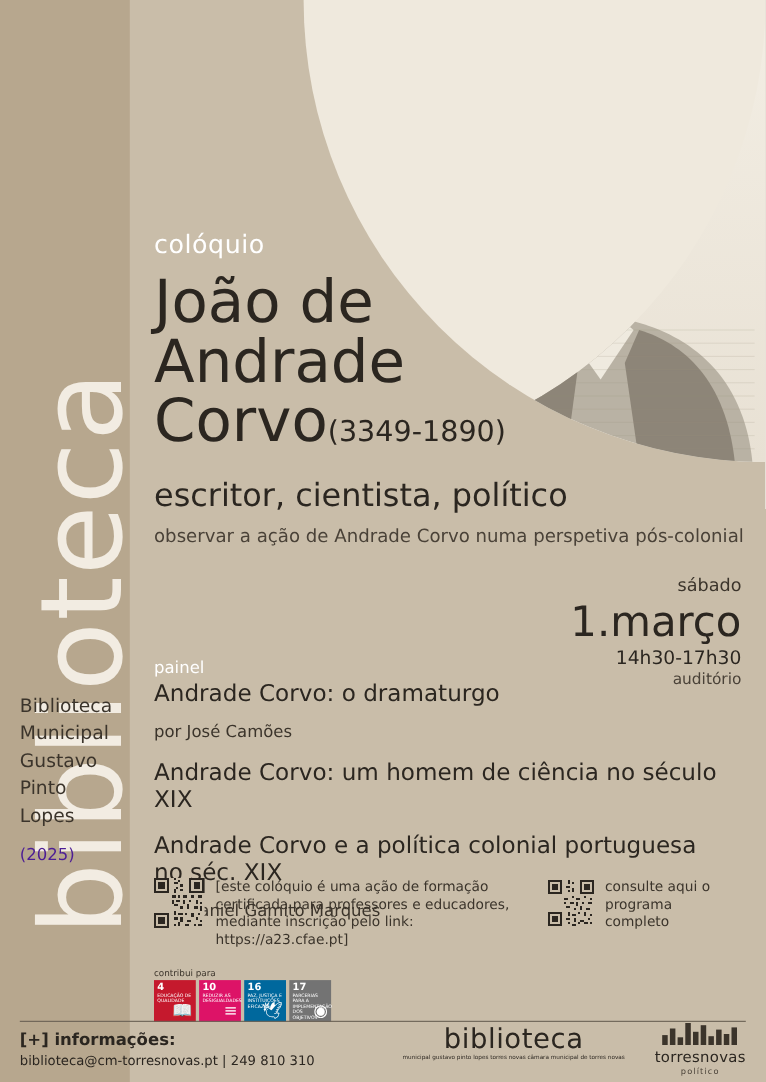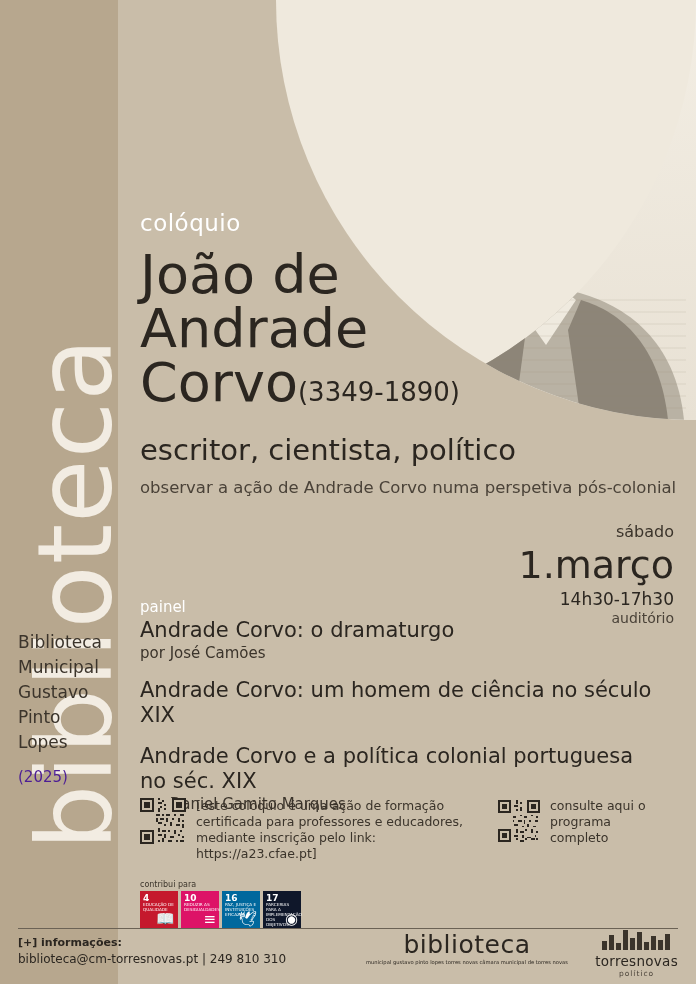--- a/index.html
+++ b/index.html
@@ -149,21 +149,21 @@
   .talk-title {
     font-size: 21px;
     color: #2b2620;
     font-family: "DejaVu Sans", sans-serif;
     line-height: 25px;
   }
   .talk-author {
     font-size: 15px;
     color: #3b342b;
     font-family: "DejaVu Sans", sans-serif;
-    margin-top: 1px;
+    margin-top: 13px;
   }
   
   .qr-row {
     position: absolute;
     left: 0;
     top: 798px;
     width: 520px;
   }
   .qr-block { position: absolute; display: flex; align-items: flex-start; }
   .qr-block.left { left: 0; top: 0; }
@@ -208,21 +208,21 @@
     width: 660px;
     border-top: 1px solid #6b6255;
   }
   .footer-info {
     position: absolute;
     left: 18px;
     top: 936px;
     font-family: "DejaVu Sans", sans-serif;
     color: #2b2620;
   }
-  .footer-info .ttl { font-size: 11px; font-weight: bold; }
+  .footer-info .ttl { font-size: 15px; font-weight: bold; }
   .footer-info .sub { font-size: 12px; margin-top: 3px; }
   .logo-biblio {
     position: absolute;
     right: 128px;
     top: 932px;
     text-align: center;
     font-family: "DejaVu Sans", sans-serif;
     color: #2b2620;
   }
   .logo-biblio .b1 { font-size: 25px; line-height: 25px; letter-spacing: 0.5px;}
@@ -474,21 +474,21 @@
         <div class="sdg-box" style="background:#DD1367">
           <span class="num">10</span>
           <span class="nm">REDUZIR AS DESIGUALDADES</span>
           <span class="gl">≡</span>
         </div>
         <div class="sdg-box" style="background:#00689D">
           <span class="num">16</span>
           <span class="nm">PAZ, JUSTIÇA E INSTITUIÇÕES EFICAZES</span>
           <span class="gl">🕊</span>
         </div>
-        <div class="sdg-box" style="background:#0f172a">
+        <div class="sdg-box" style="background:#737373">
           <span class="num">17</span>
           <span class="nm">PARCERIAS PARA A IMPLEMENTAÇÃO DOS OBJETIVOS</span>
           <span class="gl">◉</span>
         </div>
       </div>
     </div>
   </div>
 
   <div class="footer-line"></div>
 

